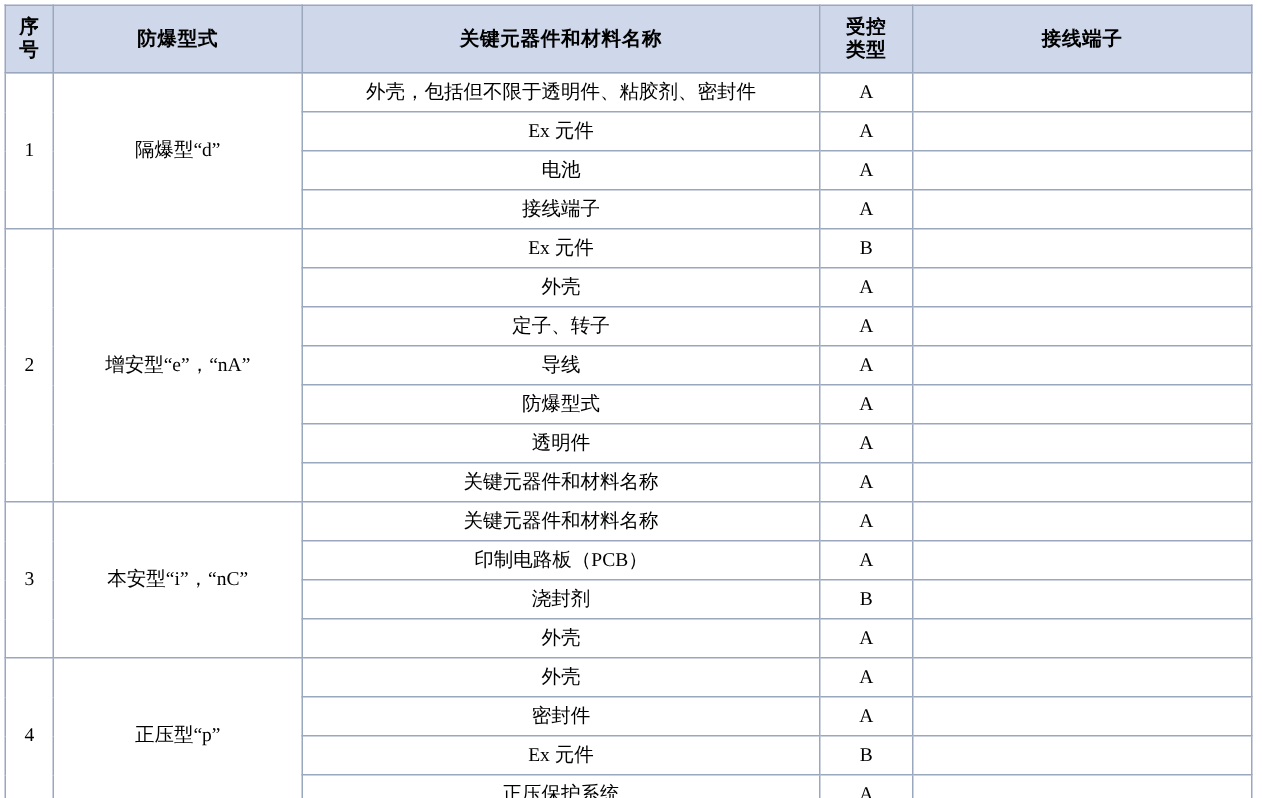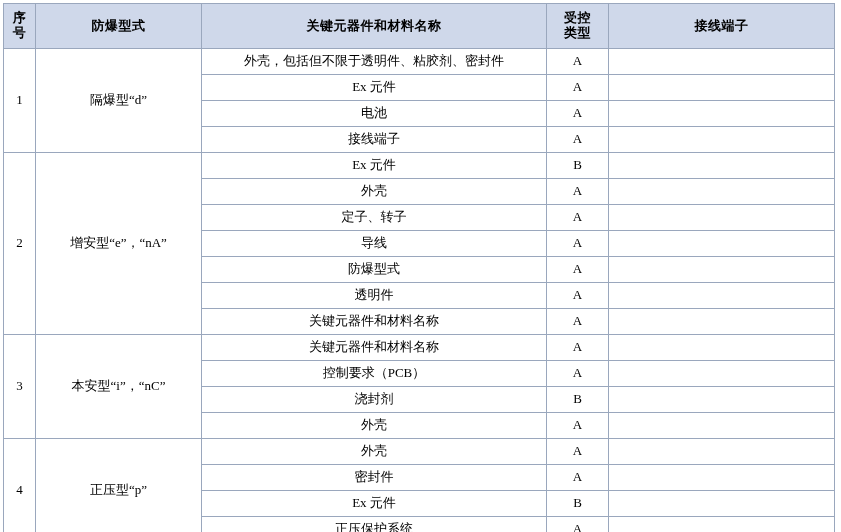--- a/index.html
+++ b/index.html
@@ -167,21 +167,21 @@
           <td class="c-req-cell"></td>
         </tr>
         <tr>
           <td class="c-no-cell" rowspan="4">3</td>
           <td class="c-type-cell" rowspan="4">本安型“i”，“nC”</td>
           <td class="c-item-cell">关键元器件和材料名称</td>
           <td class="c-ctrl-cell">A</td>
           <td class="c-req-cell"></td>
         </tr>
         <tr>
-          <td class="c-item-cell">控制要求（PCB）</td>
+          <td class="c-item-cell">印制电路板（PCB）</td>
           <td class="c-ctrl-cell">A</td>
           <td class="c-req-cell"></td>
         </tr>
         <tr>
           <td class="c-item-cell">浇封剂</td>
           <td class="c-ctrl-cell">B</td>
           <td class="c-req-cell"></td>
         </tr>
         <tr>
           <td class="c-item-cell">外壳</td>

